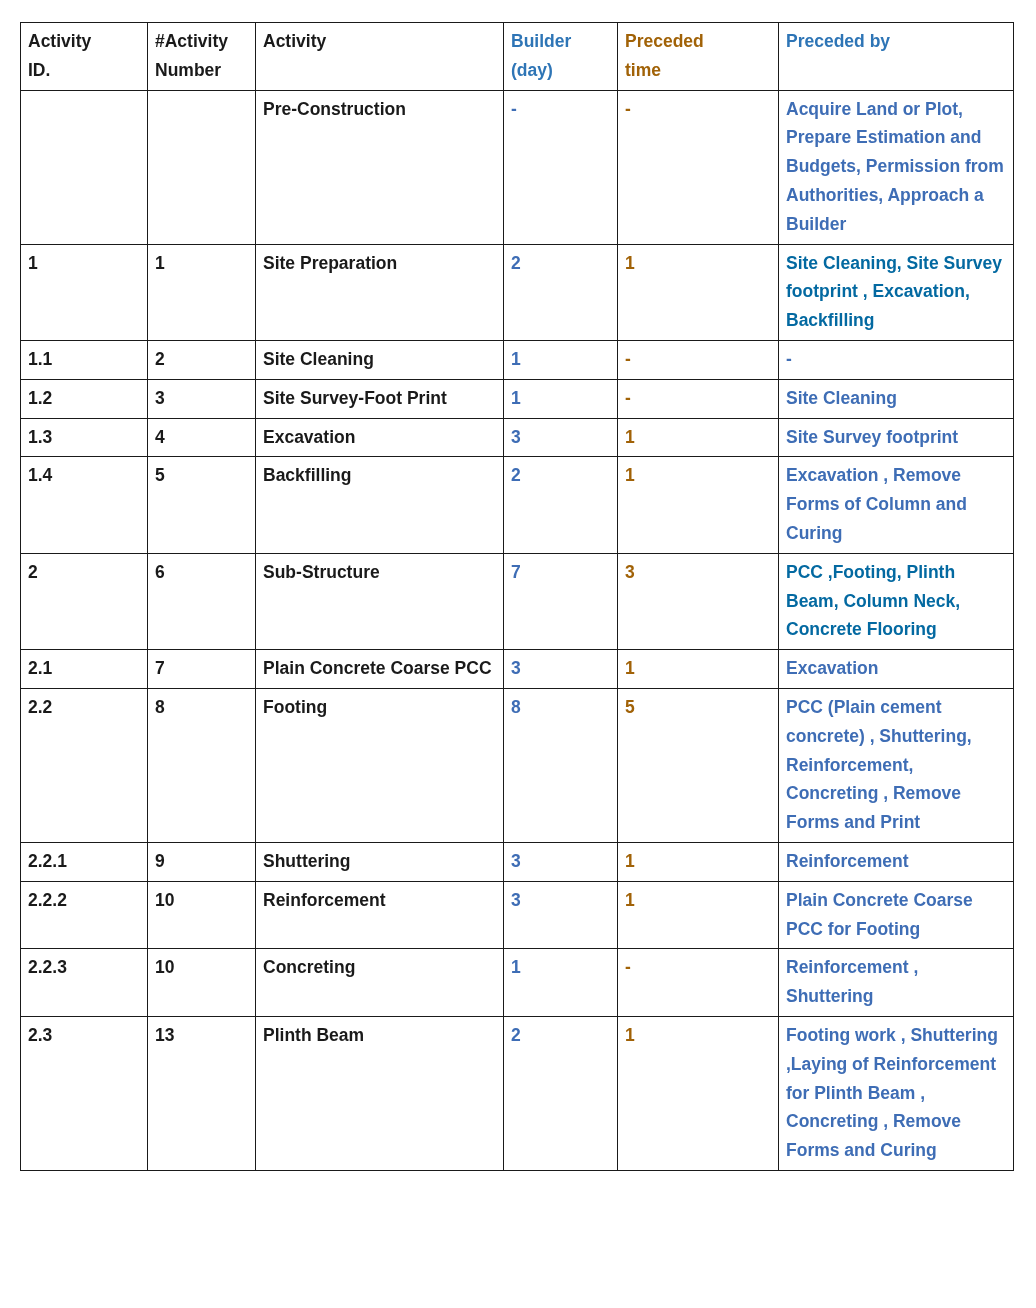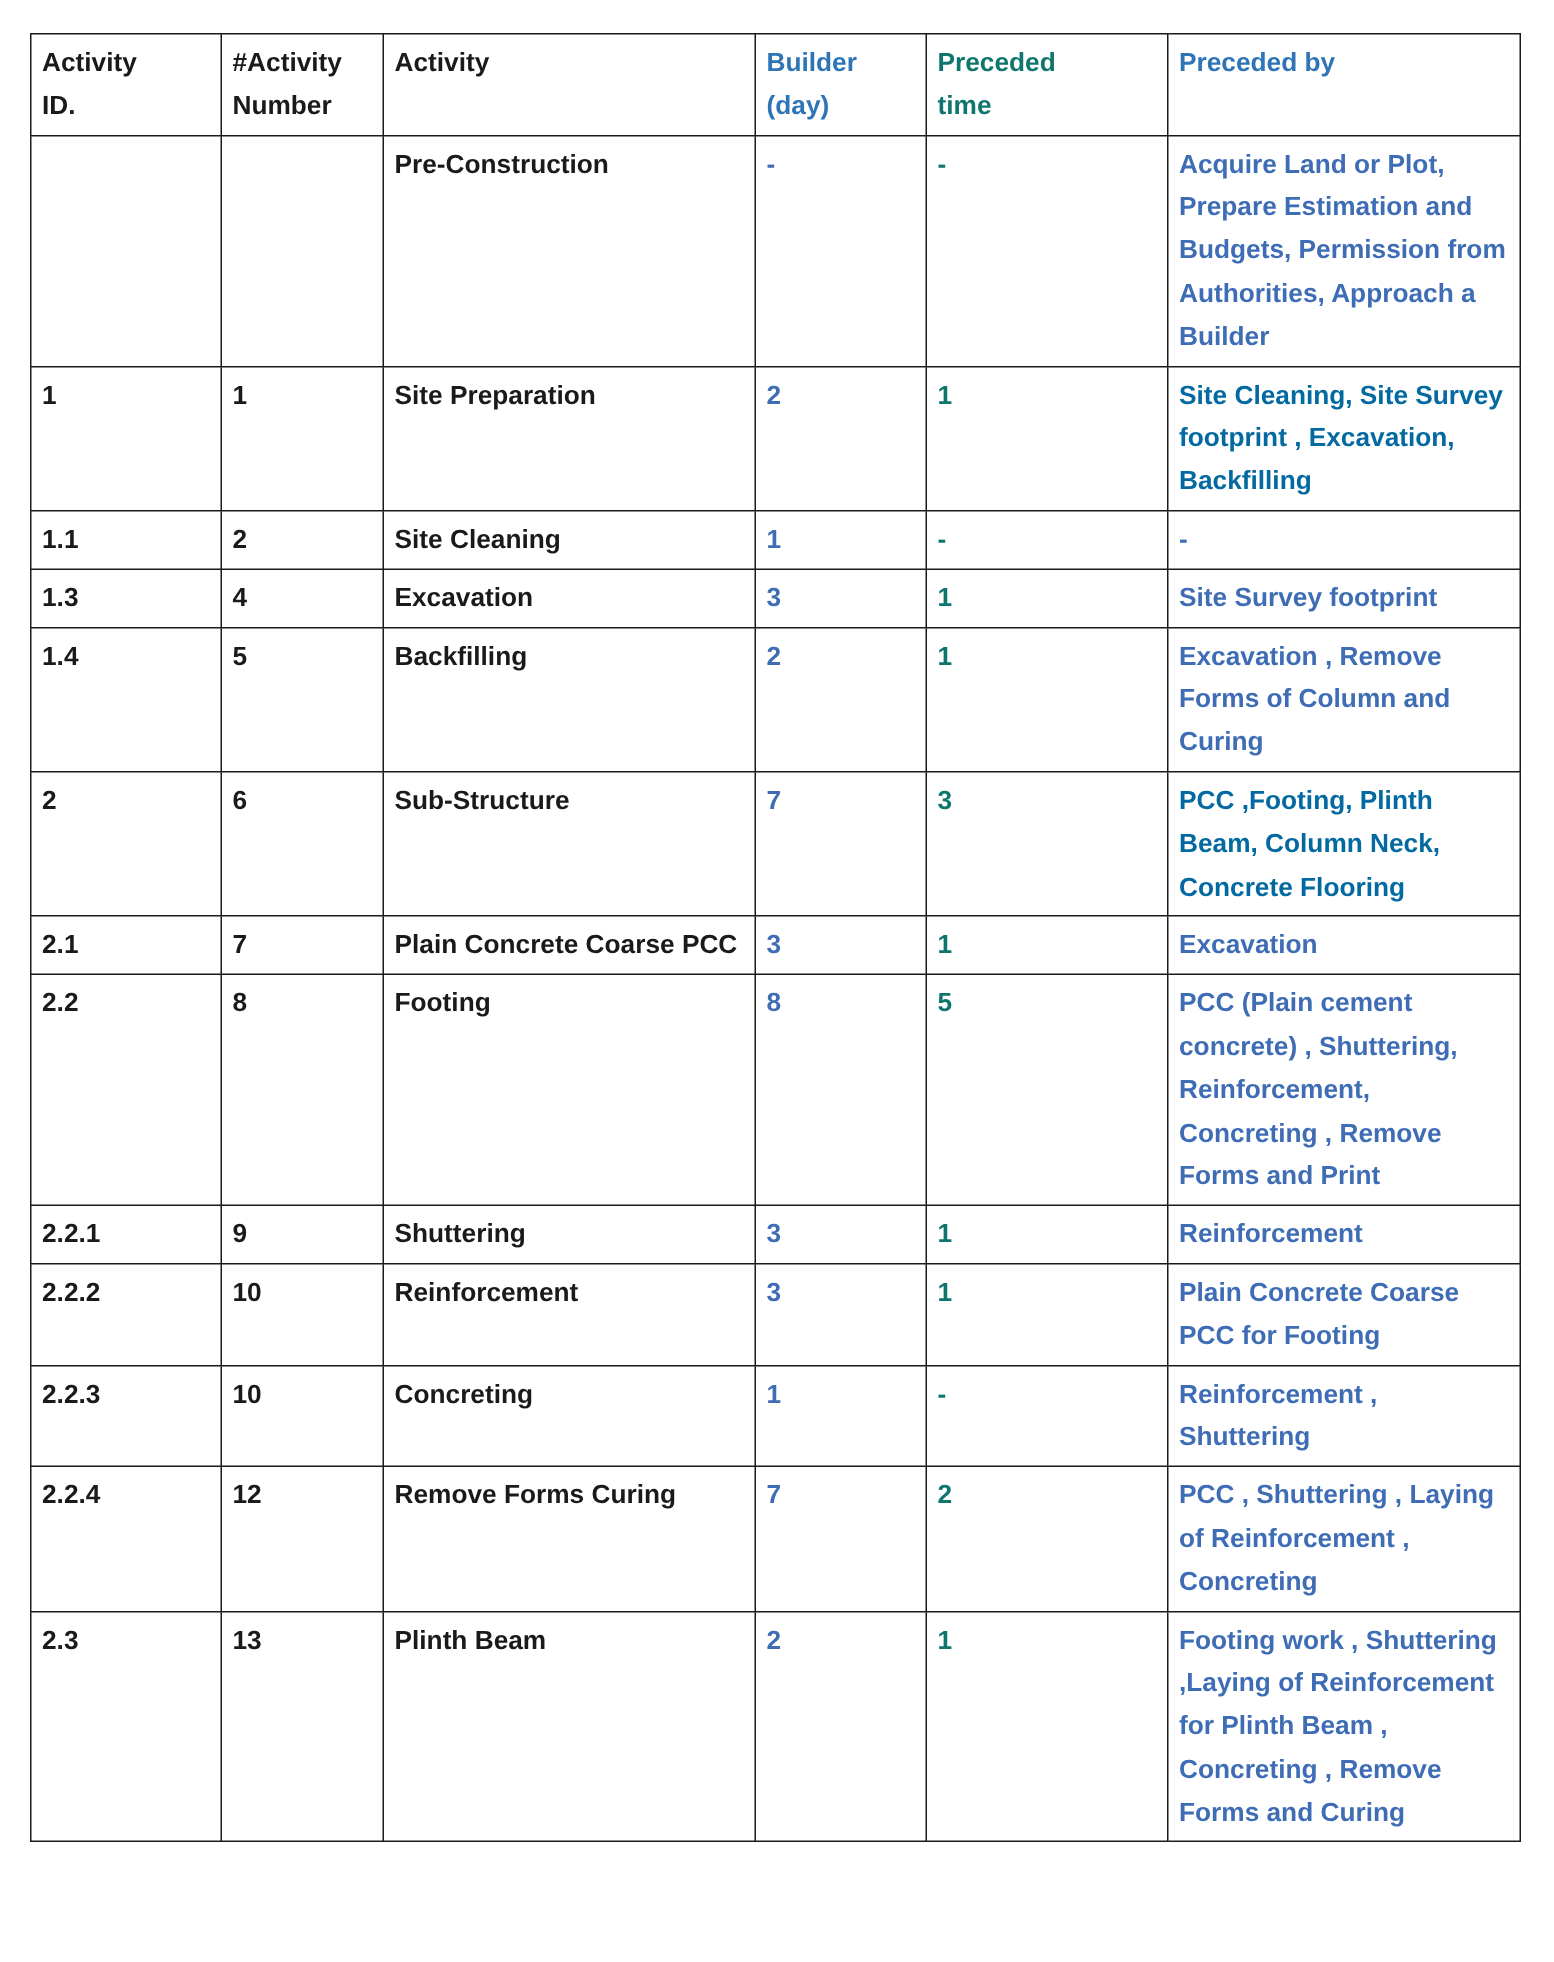--- a/index.html
+++ b/index.html
@@ -50,21 +50,21 @@
   col.c-num   { width: 108px; }
   col.c-act   { width: 248px; }
   col.c-dur   { width: 114px; }
   col.c-prec  { width: 161px; }
   col.c-by    { width: 235px; }
 
   
   .t-black  { color: #1a1a1a; }
   .t-blue   { color: #3e6db5; }
   .t-blue-h { color: #2e75b6; }
-  .t-orange { color: #0f766e; }
+  .t-orange { color: #a16207; }
   .t-green  { color: #0369a1; }
 </style>
 </head>
 <body>
 
 <div class="sheet">
 
   <table class="activity-table">
     <colgroup>
       <col class="c-id">
@@ -117,20 +117,28 @@
         </tr>
         <tr>
           <td class="t-black">1.1</td>
           <td class="t-black">2</td>
           <td class="t-black">Site Cleaning</td>
           <td class="t-blue">1</td>
           <td class="t-orange">-</td>
           <td class="t-blue">-</td>
         </tr>
         <tr>
+          <td class="t-black">1.2</td>
+          <td class="t-black">3</td>
+          <td class="t-black">Site Survey-Foot Print</td>
+          <td class="t-blue">1</td>
+          <td class="t-orange">-</td>
+          <td class="t-blue">Site Cleaning</td>
+        </tr>
+        <tr>
           <td class="t-black">1.3</td>
           <td class="t-black">4</td>
           <td class="t-black">Excavation</td>
           <td class="t-blue">3</td>
           <td class="t-orange">1</td>
           <td class="t-blue">Site Survey footprint</td>
         </tr>
         <tr>
           <td class="t-black">1.4</td>
           <td class="t-black">5</td>
@@ -181,28 +189,20 @@
         </tr>
         <tr>
           <td class="t-black">2.2.3</td>
           <td class="t-black">10</td>
           <td class="t-black">Concreting</td>
           <td class="t-blue">1</td>
           <td class="t-orange">-</td>
           <td class="t-blue">Reinforcement , Shuttering</td>
         </tr>
         <tr>
-          <td class="t-black">2.2.4</td>
-          <td class="t-black">12</td>
-          <td class="t-black">Remove Forms Curing</td>
-          <td class="t-blue">7</td>
-          <td class="t-orange">2</td>
-          <td class="t-blue">PCC , Shuttering , Laying of Reinforcement , Concreting</td>
-        </tr>
-        <tr>
           <td class="t-black">2.3</td>
           <td class="t-black">13</td>
           <td class="t-black">Plinth Beam</td>
           <td class="t-blue">2</td>
           <td class="t-orange">1</td>
           <td class="t-blue">Footing work , Shuttering ,Laying of Reinforcement for Plinth Beam , Concreting , Remove Forms and Curing</td>
         </tr>
       </tbody>
   </table>
 

